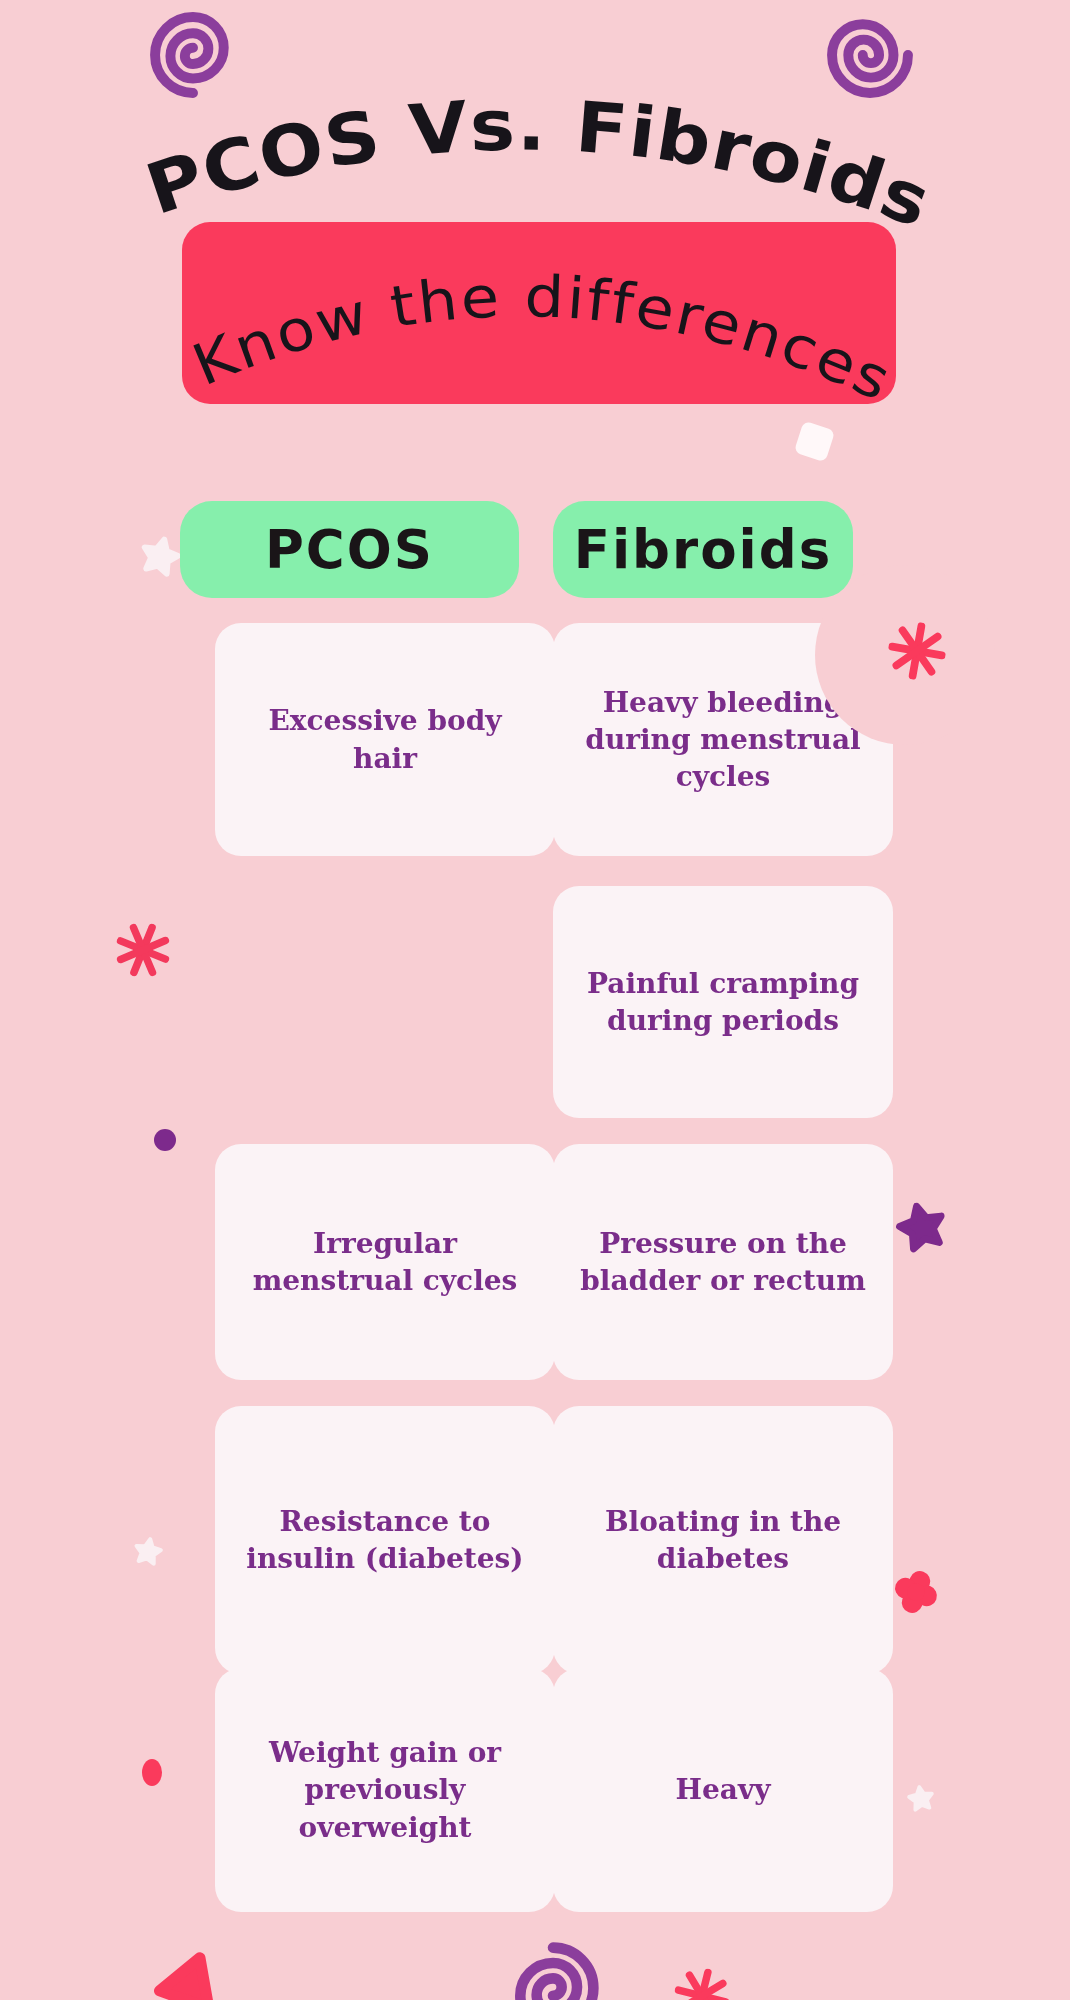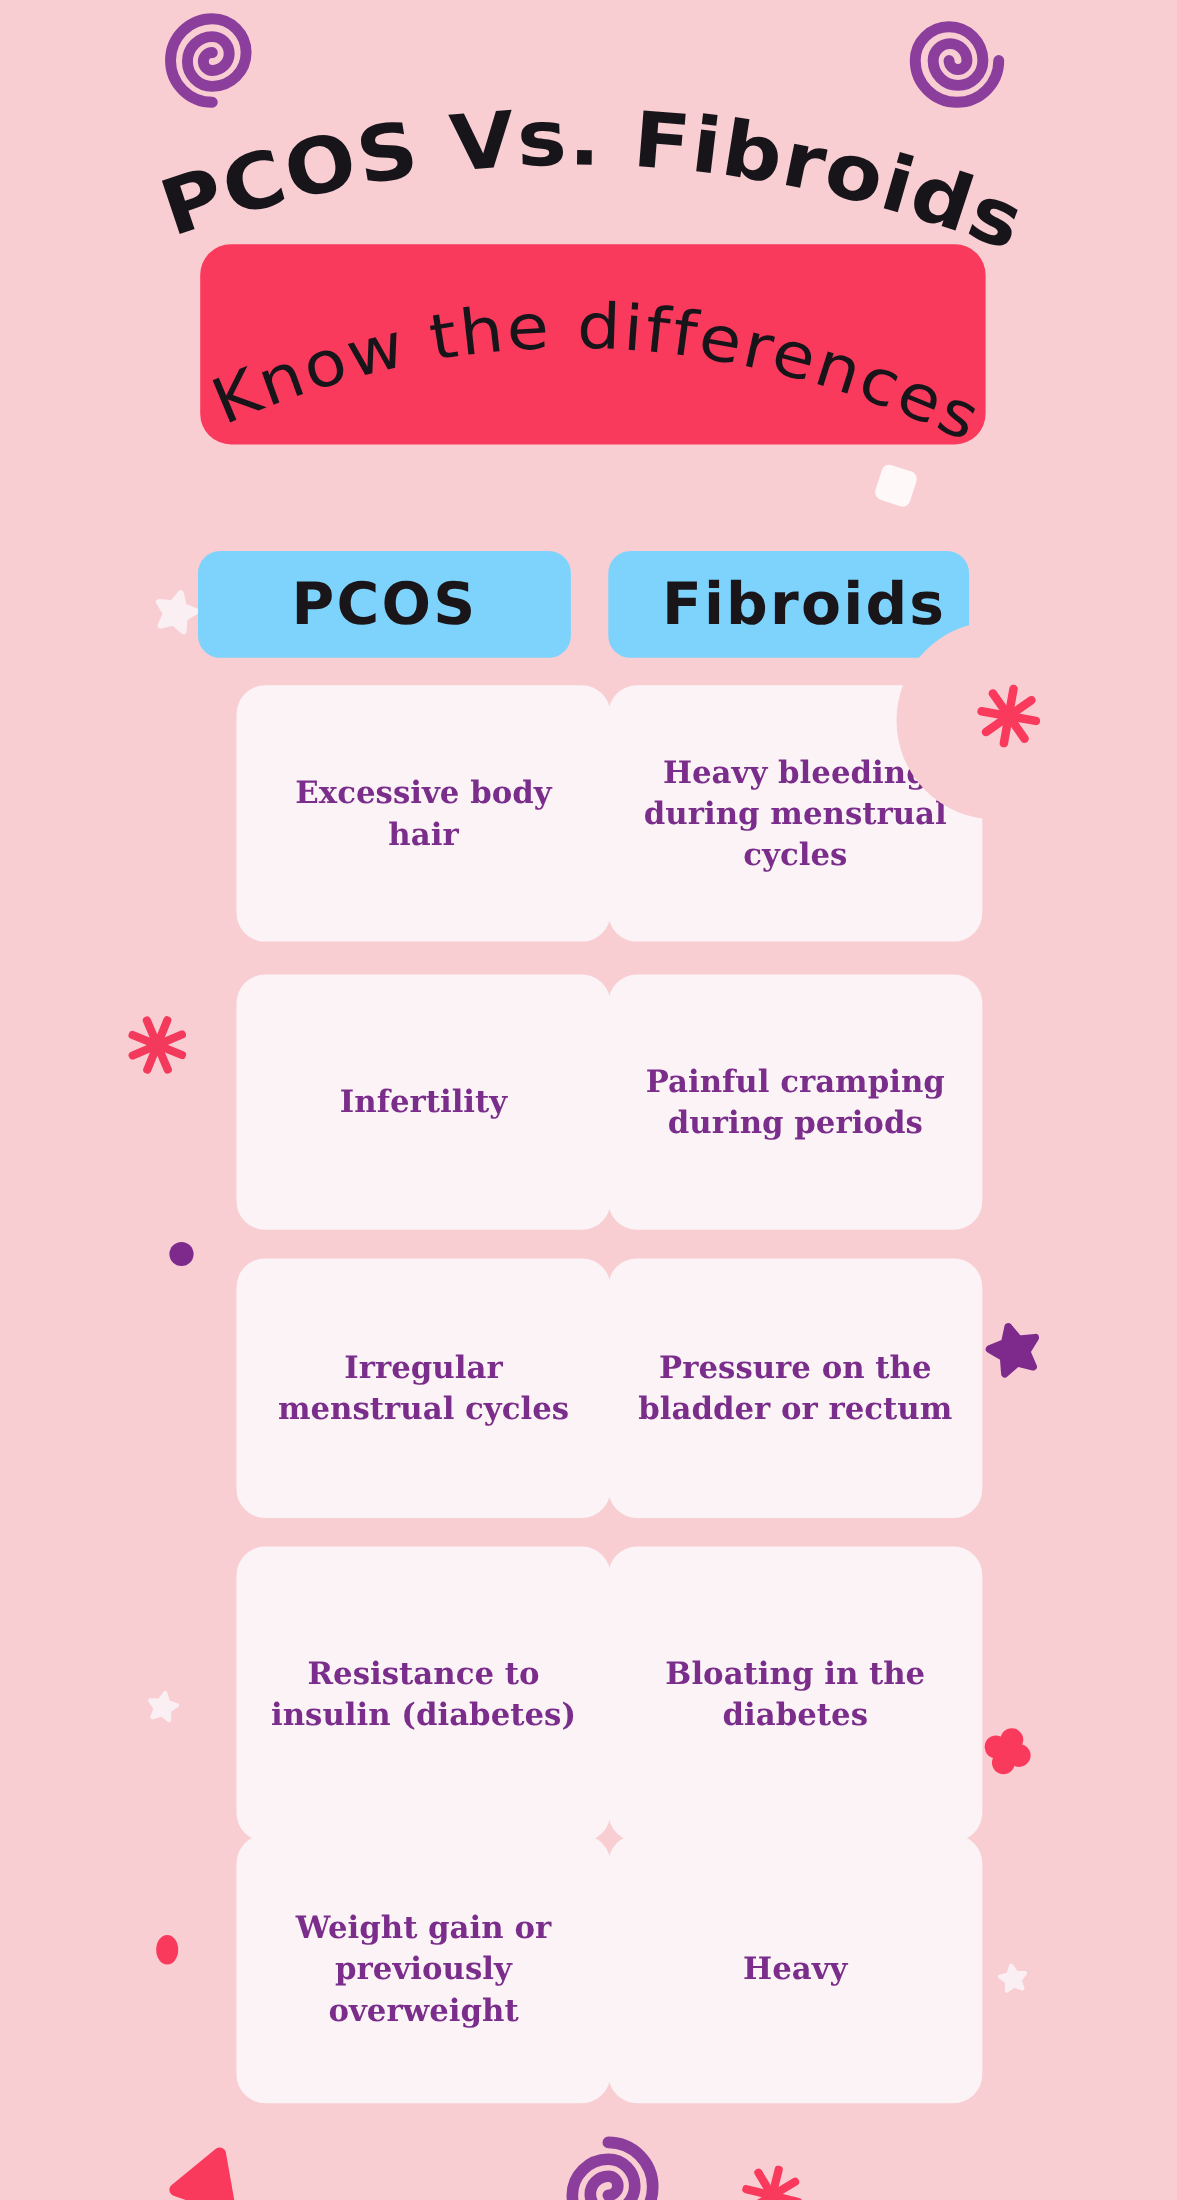--- a/index.html
+++ b/index.html
@@ -11,26 +11,26 @@
   #arch-svg{position:absolute;left:0;top:0;z-index:5;pointer-events:none;}
   .title-text{font-family:"DejaVu Sans",sans-serif;font-weight:800;font-size:70px;fill:#17141a;letter-spacing:1px;}
   .subtitle-text{font-family:"DejaVu Sans",sans-serif;font-weight:500;font-size:57px;fill:#17141a;letter-spacing:2px;}
   
   .banner{
     position:absolute;left:182px;top:222px;width:714px;height:182px;
     background:#FA3A5C;border-radius:28px;z-index:2;
   }
   
   .pill{
-    position:absolute;top:501px;height:97px;background:#7dd3fc;border-radius:20px;
+    position:absolute;top:501px;height:97px;background:#86efac;border-radius:32px;
     display:flex;align-items:center;justify-content:center;z-index:3;
     font-weight:800;font-size:53px;letter-spacing:2px;color:#1a1518;
   }
   .pill-left{left:180px;width:339px;}
-  .pill-right{left:553px;width:300px;padding-left:28px;}
+  .pill-right{left:553px;width:300px;}
   
   .card{
     position:absolute;width:340px;background:#FBF3F6;border-radius:26px;
     display:flex;align-items:center;justify-content:center;text-align:center;
     font-family:"DejaVu Serif",serif;font-weight:bold;font-size:28px;line-height:1.33;
     color:#7A2D8A;padding:0 26px;box-sizing:border-box;z-index:2;
   }
   .col-l{left:180px;margin-left:35px;}
   .col-r{left:553px;}
   .r1{top:623px;height:233px;}
@@ -71,23 +71,20 @@
 
   <div class="pill pill-left">
     <span>PCOS</span>
   </div>
   <div class="pill pill-right">
     <span>Fibroids</span>
   </div>
 
   <div class="card col-l r1">
       <span>Excessive body hair</span>
-    </div>
-  <div class="card col-l r2">
-      <span>Infertility</span>
     </div>
   <div class="card col-l r3">
       <span>Irregular menstrual cycles</span>
     </div>
   <div class="card col-l r4">
       <span>Resistance to insulin (diabetes)</span>
     </div>
   <div class="card col-l r5">
       <span>Weight gain or previously overweight</span>
     </div>

